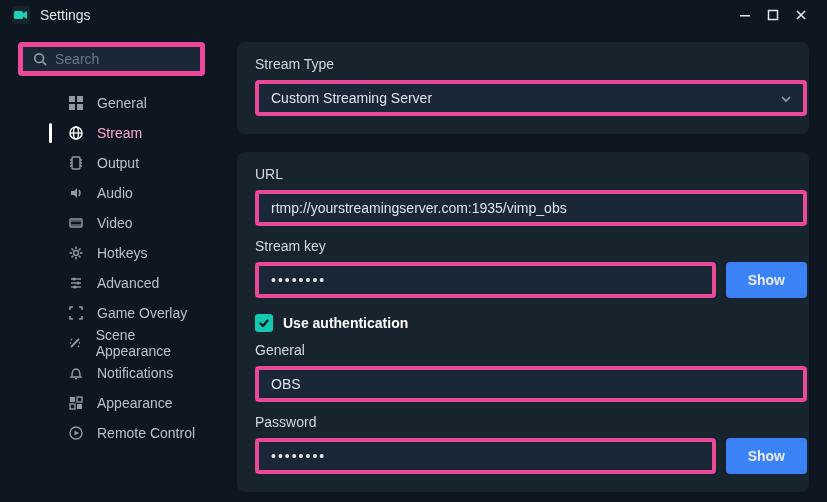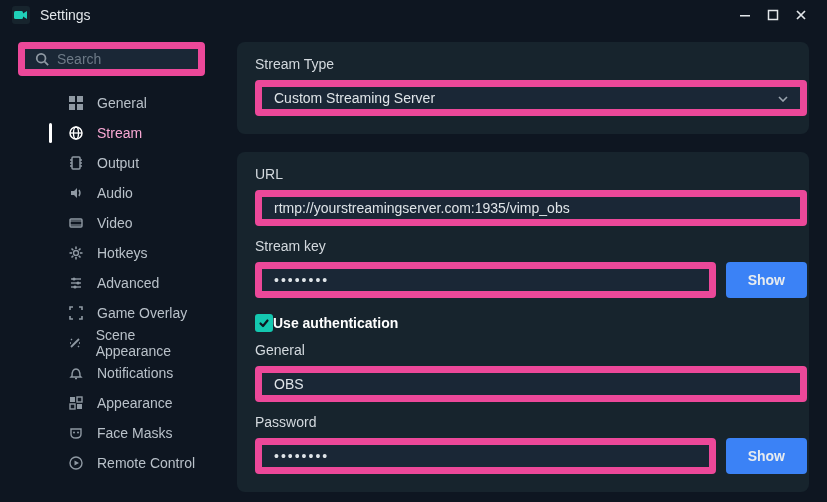--- a/index.html
+++ b/index.html
@@ -40,21 +40,21 @@
     height: calc(100% - 30px);
   }
   .sidebar {
     width: 225px;
     padding: 12px 10px 12px 0;
   }
   .search-box {
     margin: 0 10px 12px 18px;
     height: 34px;
     background: #1a2736;
-    border: 7px solid #ec4899;
+    border: 5px solid #ec4899;
     border-radius: 4px;
     display: flex;
     align-items: center;
     padding: 0 10px;
   }
   .search-box .ph {
     color: #6d7a87;
     margin-left: 8px;
     font-size: 14px;
   }
@@ -104,21 +104,21 @@
   }
   .field-label {
     color: #d3d9de;
     font-size: 14px;
     margin-bottom: 8px;
   }
   .select, .text-input {
     width: 100%;
     height: 36px;
     background: #1a2736;
-    border: 7px solid #ec4899;
+    border: 4px solid #ec4899;
     border-radius: 4px;
     color: #dfe4e8;
     padding: 0 12px;
     display: flex;
     align-items: center;
     font-size: 14px;
   }
   .select {
     justify-content: space-between;
   }
@@ -136,20 +136,21 @@
     color: #e8ecef;
     font-weight: 600;
     display: flex; align-items: center; justify-content: center;
     cursor: pointer;
     font-size: 14px;
   }
   .gap { height: 12px; }
   .check-row {
     display: flex;
     align-items: center;
+    gap: 10px;
     margin: 4px 0 10px 0;
   }
   .checkbox {
     width: 18px; height: 18px;
     background: #14c8b0;
     border-radius: 3px;
     display: flex; align-items: center; justify-content: center;
   }
   .checkbox svg { display:block; }
   .check-label { color: #fff; font-weight: 700; font-size: 14px; }
@@ -317,30 +318,20 @@
               <rect x="8" y="1" width="5" height="5" fill="none" stroke="currentColor" stroke-width="1.4"></rect>
               <rect x="1" y="8" width="5" height="5" fill="none" stroke="currentColor" stroke-width="1.4"></rect>
               <rect x="8" y="8" width="5" height="5" fill="currentColor"></rect>
             </svg>
         </span>
         <span class="nav-label">Appearance</span>
       </li>
       <li class="nav-item">
         <span class="nav-icon">
           <svg width="14" height="14" viewBox="0 0 14 14">
-              <path d="M2 3 L12 3 L12 8 Q12 12 7 12 Q2 12 2 8 Z" fill="none" stroke="currentColor" stroke-width="1.4"></path>
-              <circle cx="5" cy="6.5" r="1" fill="currentColor"></circle>
-              <circle cx="9" cy="6.5" r="1" fill="currentColor"></circle>
-            </svg>
-        </span>
-        <span class="nav-label">Face Masks</span>
-      </li>
-      <li class="nav-item">
-        <span class="nav-icon">
-          <svg width="14" height="14" viewBox="0 0 14 14">
               <circle cx="7" cy="7" r="6" fill="none" stroke="currentColor" stroke-width="1.4"></circle>
               <path d="M5.5 4.5 L10 7 L5.5 9.5 Z" fill="currentColor"></path>
             </svg>
         </span>
         <span class="nav-label">Remote Control</span>
       </li>
     </ul>
   </div>
 
   <div class="main-scroll">

